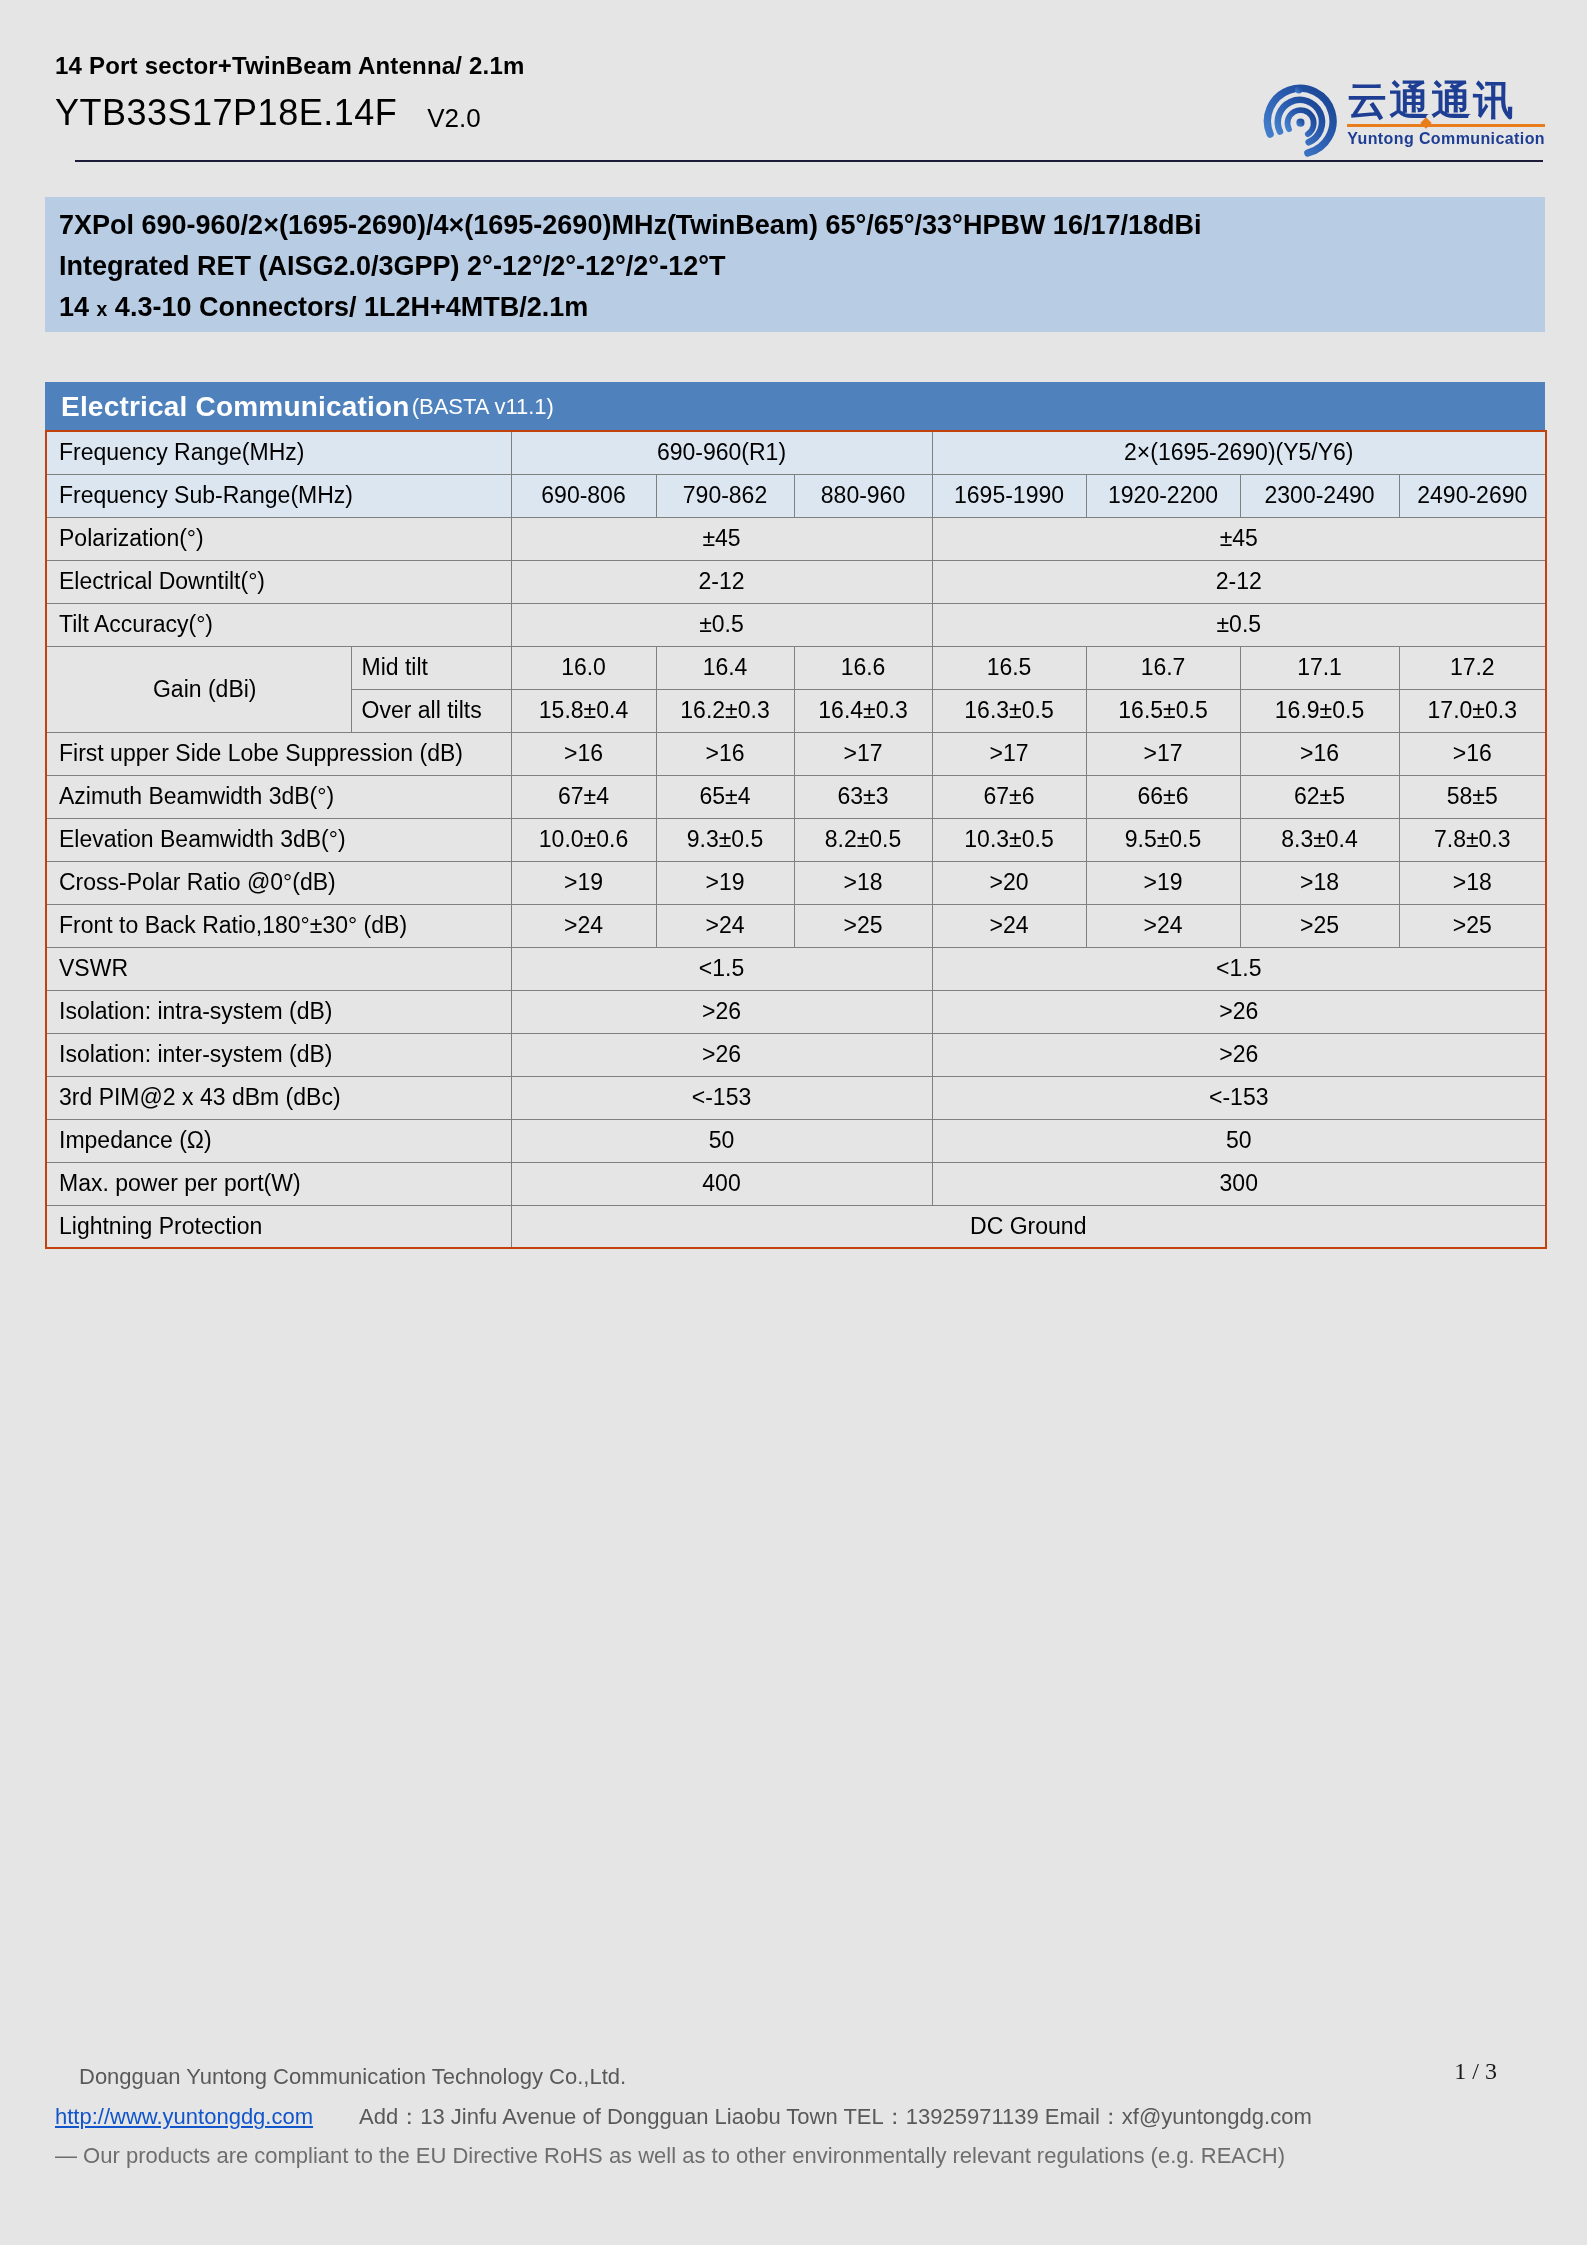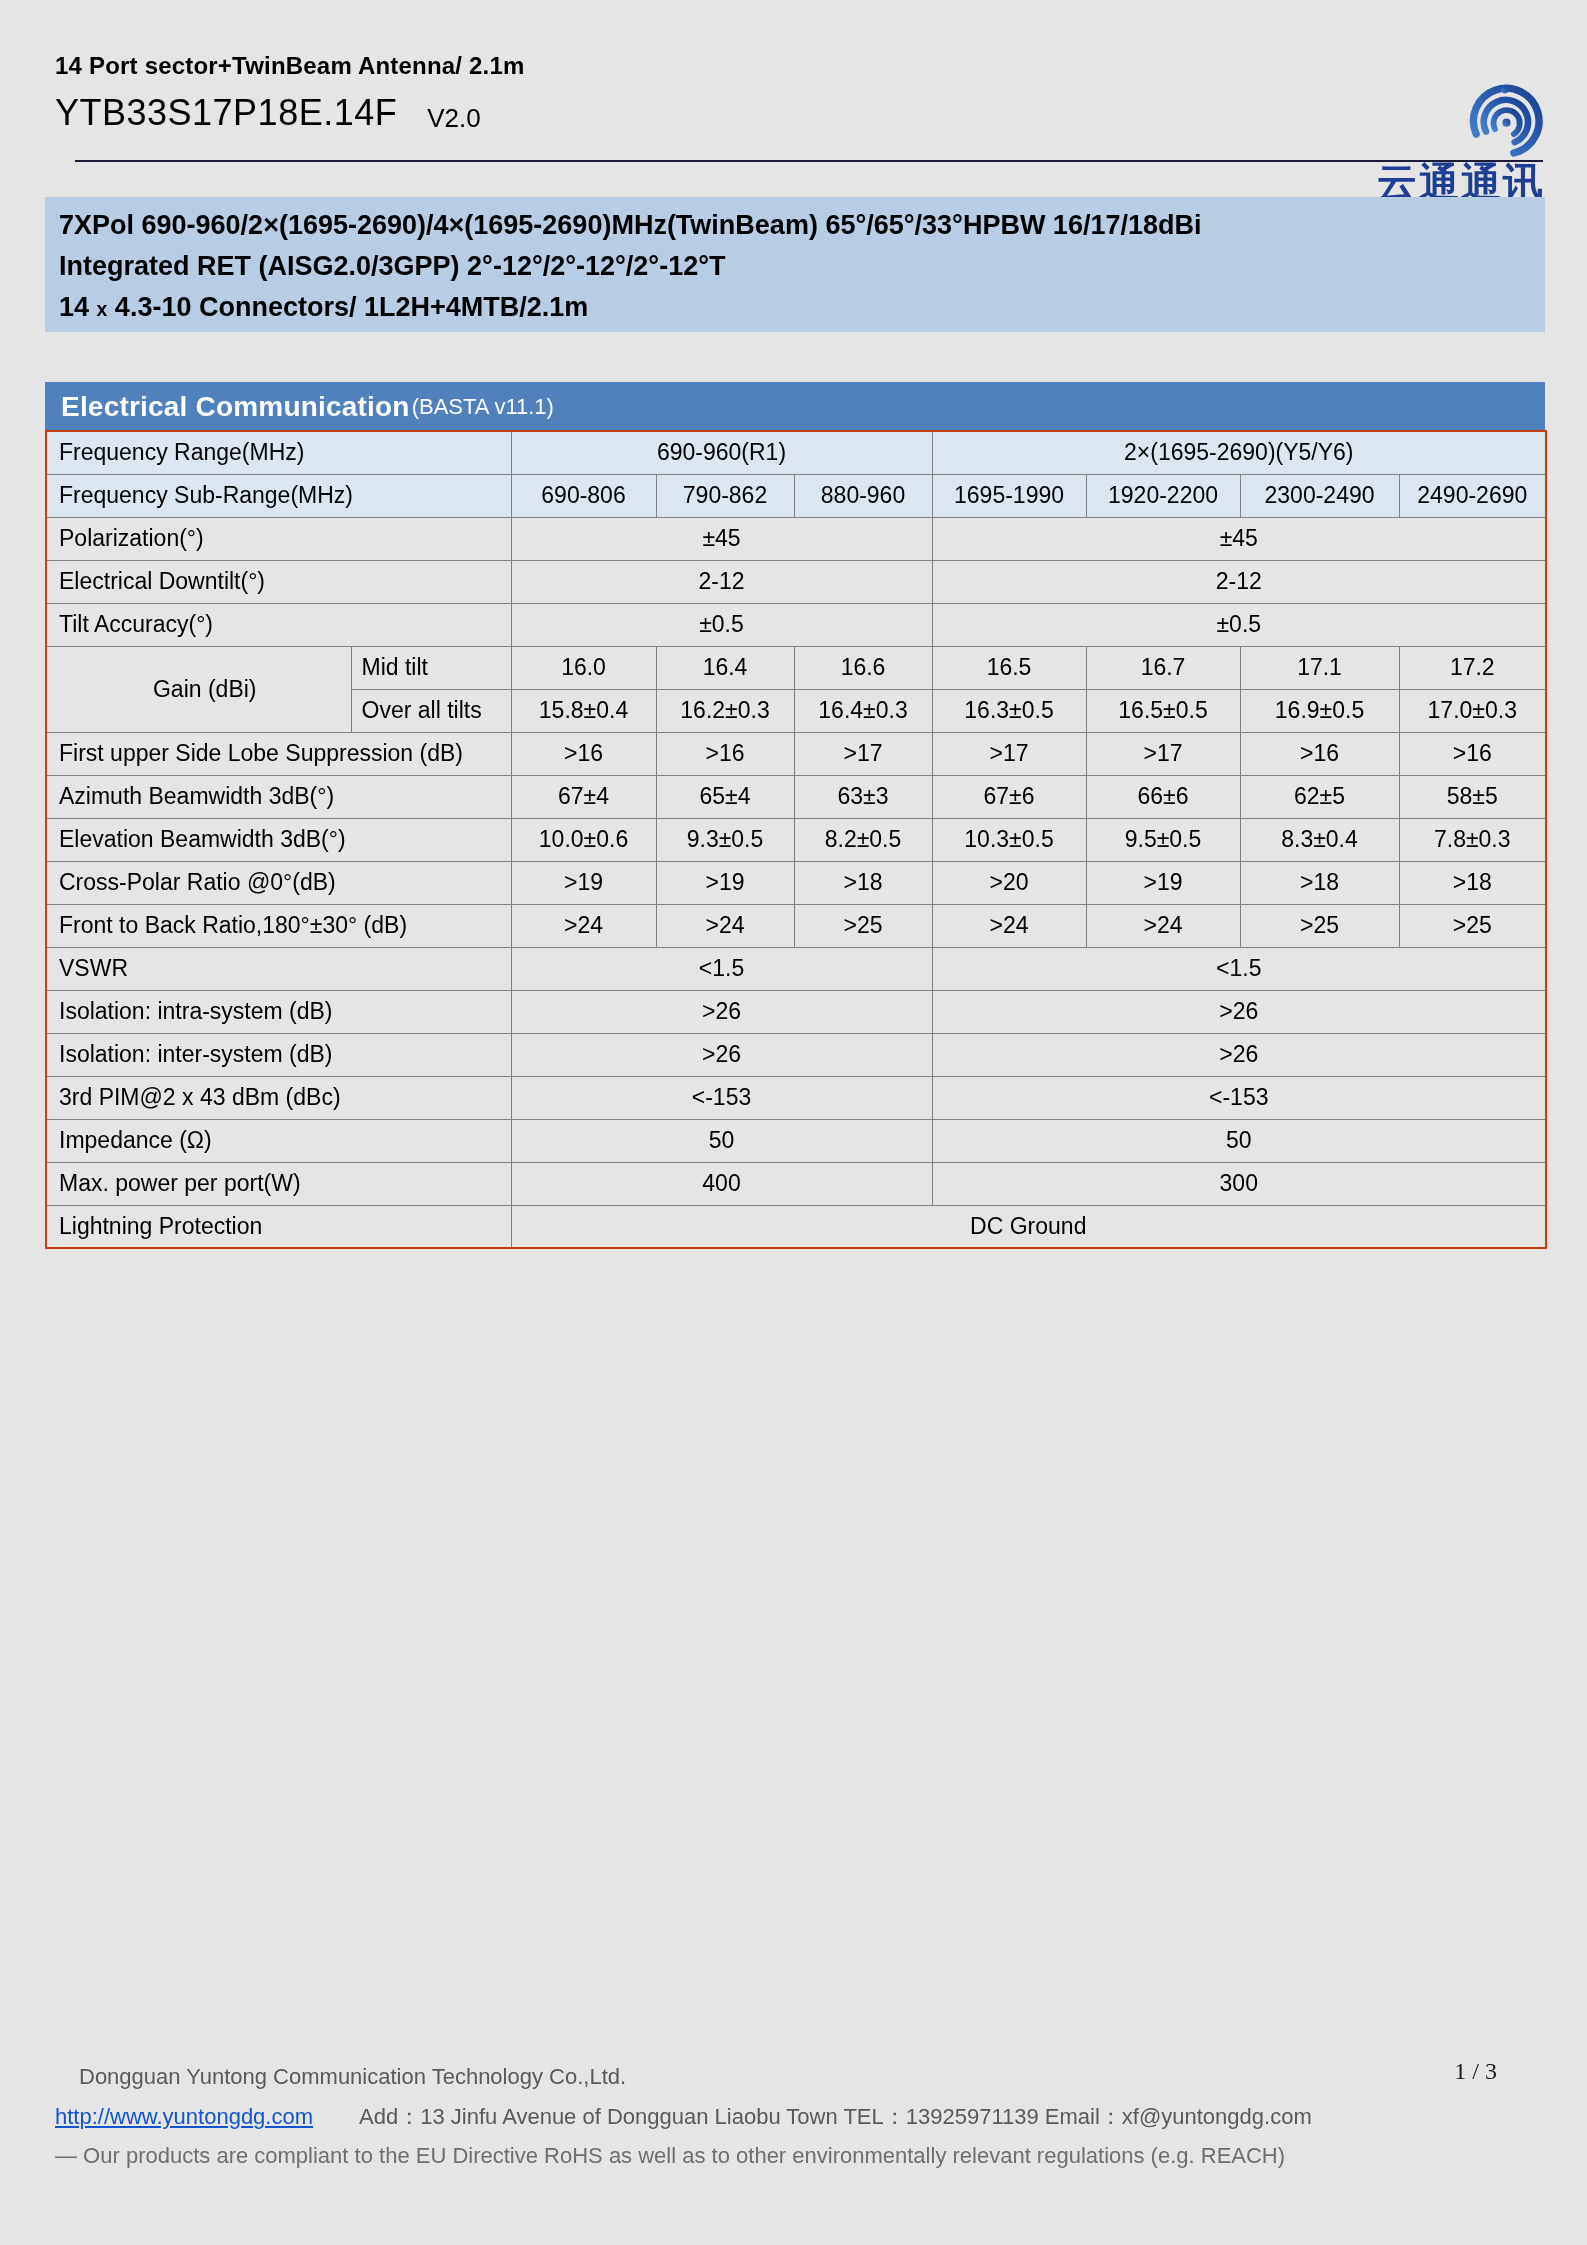--- a/index.html
+++ b/index.html
@@ -8,27 +8,27 @@
   .page { position:relative; width:1587px; height:2245px; background:#e5e5e5; overflow:hidden; }
 
   
   .header { position:absolute; left:55px; top:52px; right:42px; display:flex; justify-content:space-between; align-items:flex-start; }
   .product-line { font-size:24px; font-weight:bold; letter-spacing:0.2px; }
   .model-line { margin-top:12px; display:flex; align-items:flex-end; }
   .model { font-size:36px; font-weight:400; letter-spacing:0.5px; }
   .version { font-size:26px; margin-left:30px; }
   .header-rule { position:absolute; left:75px; right:44px; top:160px; height:2px; background:#1c1c3a; }
 
-  .logo { display:flex; align-items:flex-end; margin-top:28px;flex-direction:column; }
+  .logo { display:flex; align-items:flex-start; margin-top:28px; }
   .logo-icon { width:82px; height:82px; display:inline-block; }
   .logo-text { margin-left:8px; padding-bottom:2px; }
   .logo-cn { font-size:40px; font-weight:bold; color:#1e3e94; letter-spacing:2px; line-height:1.0; }
   .logo-rule { position:relative; height:3px; background:#e87d1e; margin:4px 0 3px 0; }
   .logo-rule .diamond { position:absolute; left:38%; top:-5px; width:8px; height:8px; background:#e87d1e; transform:rotate(45deg); }
-  .logo-en { font-size:12px; font-weight:bold; color:#1e3e94; letter-spacing:0.4px;text-decoration:underline; }
+  .logo-en { font-size:16px; font-weight:bold; color:#1e3e94; letter-spacing:0.4px; }
 
   
   .summary { position:absolute; left:45px; top:197px; width:1500px; height:135px; background:#b8cce4; padding:8px 14px 0 14px; }
   .summary p { font-size:27px; font-weight:bold; line-height:41px; white-space:nowrap; }
   .small-x { font-size:0.72em; font-weight:bold; }
 
   
   .spec-wrap { position:absolute; left:45px; top:382px; width:1500px; }
   .spec-title { height:48px; background:#4f81bd; color:#fff; display:flex; align-items:center; padding-left:14px; border:2px solid #4f81bd; border-bottom:none; }
   .spec-title .t1 { font-size:28px; font-weight:bold; letter-spacing:0.2px; }

